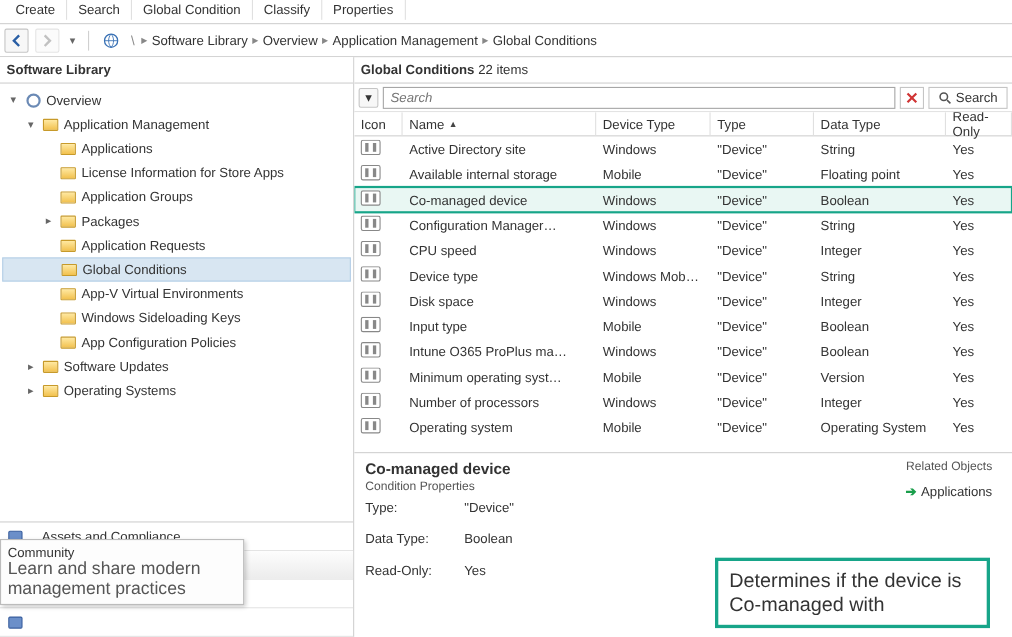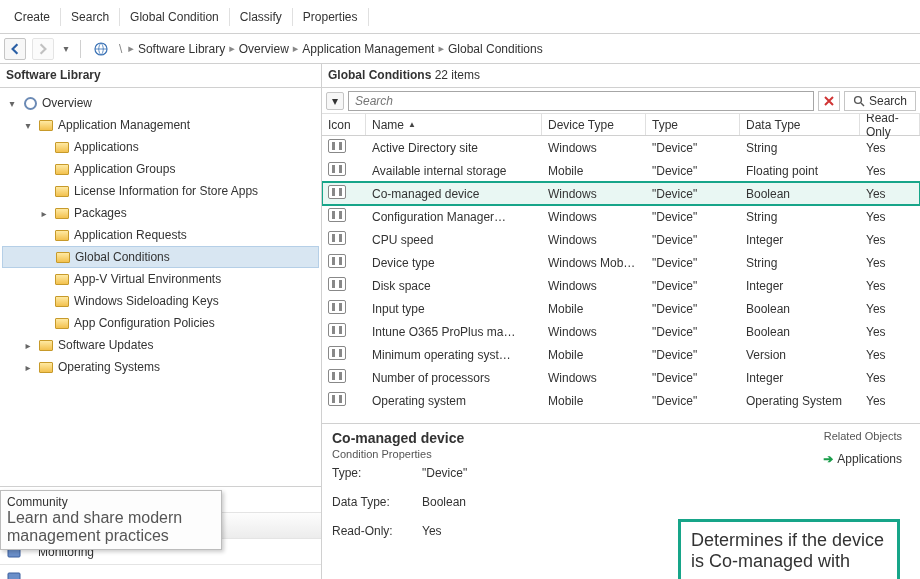--- a/index.html
+++ b/index.html
@@ -1,17 +1,17 @@
 <!DOCTYPE html>
 <html><head>
 <meta charset="utf-8">
 <style>
 *{box-sizing:border-box;margin:0;padding:0;font-family:"Segoe UI",Tahoma,sans-serif;font-size:12px;color:#333}
 body{width:920px;height:579px;background:#fff;overflow:hidden;position:relative}
-.menubar{height:34px;border-bottom:1px solid #d0d0d0;display:flex;align-items:center;padding-left:4px}
+.menubar{height:22px;border-bottom:1px solid #d0d0d0;display:flex;align-items:flex-start;padding-left:4px}
 .menubar .item{padding:2px 10px;border-right:1px solid #e0e0e0;cursor:pointer}
 .navbar{height:30px;border-bottom:1px solid #d0d0d0;display:flex;align-items:center;padding:0 4px;gap:6px}
 .navbtn{width:22px;height:22px;border:1px solid #c5c5c5;background:#f7f7f7;display:flex;align-items:center;justify-content:center;border-radius:2px;cursor:pointer}
 .navbtn.disabled{opacity:.45;cursor:default}
 .navbtn svg{width:12px;height:12px}
 .sep{width:1px;height:18px;background:#d0d0d0;margin:0 2px}
 .bc{display:flex;align-items:center;gap:4px}
 .bc span{cursor:pointer}
 .bc .arr{color:#888;cursor:default;font-size:11px}
 .content{display:flex;height:527px}
@@ -49,21 +49,21 @@
 .td{padding:0 6px;white-space:nowrap;overflow:hidden;text-overflow:ellipsis}
 .rowicon{width:18px;height:14px;display:inline-block;border:1px solid #888;border-radius:2px;position:relative;background:#fff}
 .rowicon:before{content:"";position:absolute;left:3px;top:2px;width:3px;height:8px;background:#888}
 .rowicon:after{content:"";position:absolute;right:3px;top:2px;width:3px;height:8px;background:#888}
 .details{border-top:1px solid #d0d0d0;padding:6px 10px 0 10px;position:relative;height:168px}
 .details h2{font-size:14px;font-weight:700;margin-bottom:2px}
 .details .sub{font-size:11px;color:#555;margin-bottom:6px}
 .dgrid{display:grid;grid-template-columns:90px 120px;row-gap:15px;font-size:12px}
 .related{position:absolute;right:18px;top:6px;font-size:11px;color:#555}
 .applink{position:absolute;right:18px;top:28px;color:#1464c0;cursor:pointer;display:flex;align-items:center;gap:4px}
-.callout{position:absolute;left:356px;right:20px;bottom:8px;border:3px solid #17a589;padding:8px 10px;font-size:18px;background:#fff}
+.callout{position:absolute;left:328px;right:20px;bottom:8px;border:3px solid #17a589;padding:8px 10px;font-size:18px;background:#fff}
 .tooltip{position:absolute;left:0;top:490px;width:222px;background:#fdfdfd;border:1px solid #bcbcbc;padding:4px 6px;box-shadow:2px 2px 4px rgba(0,0,0,.2);z-index:5}
 .tooltip .tt-title{font-weight:400;font-size:12px}
 .tooltip .tt-body{font-size:16px;color:#555}
 </style>
 </head>
 <body>
 
 <div class="menubar">
   <div class="item">Create</div>
   <div class="item">Search</div>
@@ -127,28 +127,28 @@
           <span class="ticon">
             <span class="folder"></span>
           </span>
           <span>Applications</span>
         </div>
         <div class="treeitem ind2">
           <span class="exp"></span>
           <span class="ticon">
             <span class="folder"></span>
           </span>
+          <span>License Information for Store Apps</span>
+        </div>
+        <div class="treeitem ind2">
+          <span class="exp"></span>
+          <span class="ticon">
+            <span class="folder"></span>
+          </span>
           <span>Application Groups</span>
-        </div>
-        <div class="treeitem ind2">
-          <span class="exp"></span>
-          <span class="ticon">
-            <span class="folder"></span>
-          </span>
-          <span>License Information for Store Apps</span>
         </div>
         <div class="treeitem ind2">
           <span class="exp">▸</span>
           <span class="ticon">
             <span class="folder"></span>
           </span>
           <span>Packages</span>
         </div>
         <div class="treeitem ind2">
           <span class="exp"></span>

